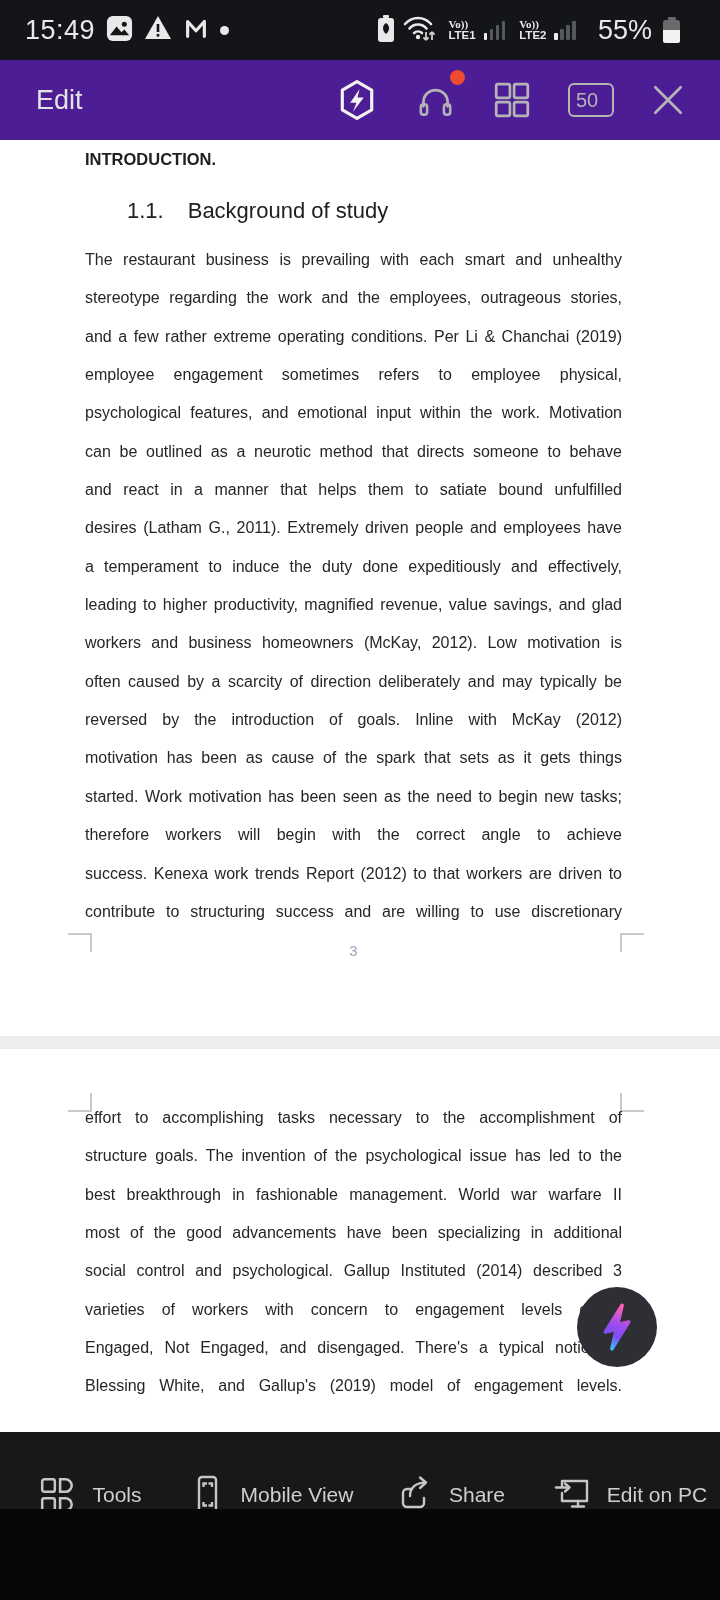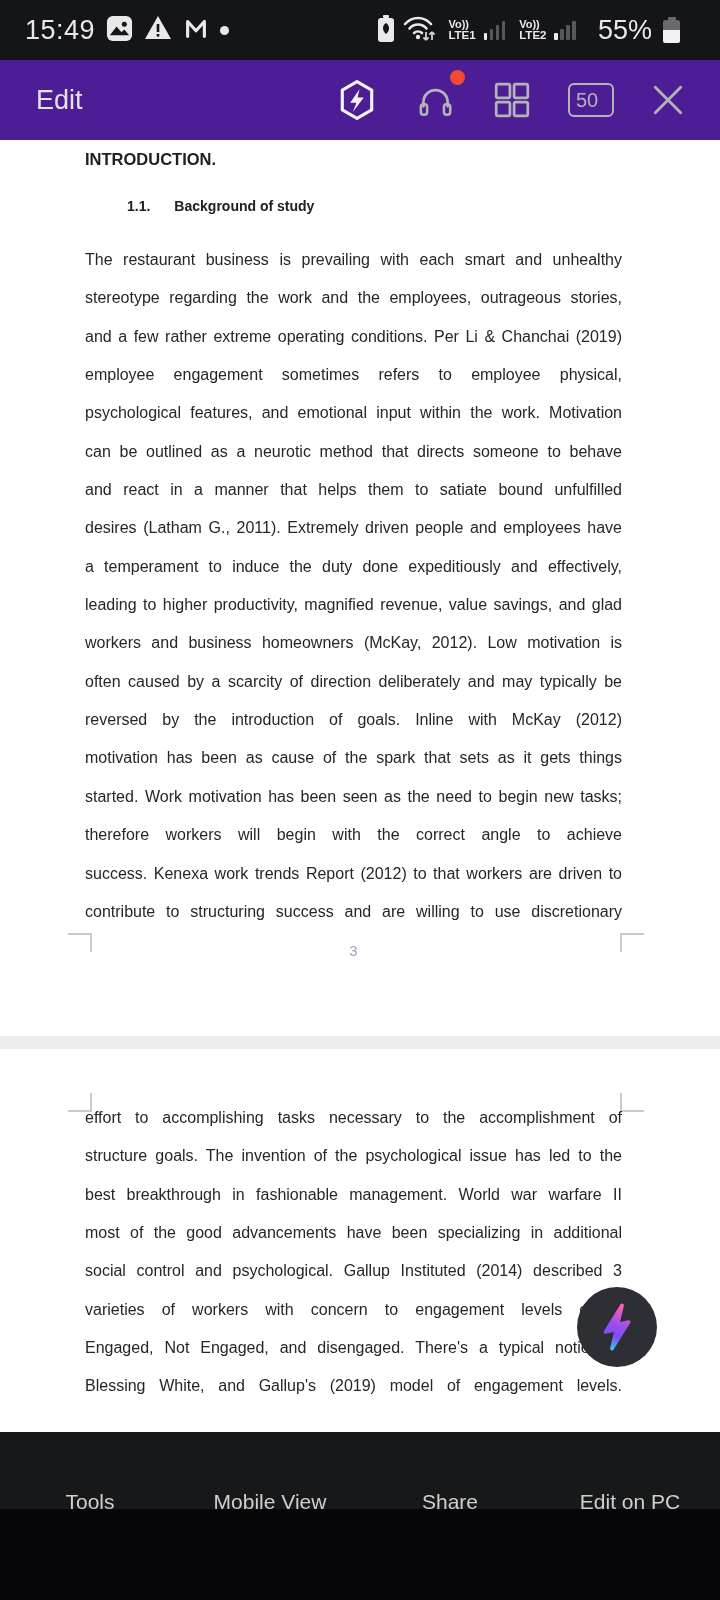--- a/index.html
+++ b/index.html
@@ -6,21 +6,21 @@
   .screen{position:relative;width:720px;height:1600px;background:#ffffff;overflow:hidden;
           font-family:"Liberation Sans",sans-serif;}
 
   
   .status-bar{position:absolute;top:0;left:0;width:720px;height:60px;background:#141519;
               display:flex;align-items:center;padding:0 40px 0 25px;box-sizing:border-box;color:#e9e9e9;}
   .sb-left{display:flex;align-items:center;gap:11px;}
   .sb-time{font-size:27px;letter-spacing:.5px;}
   .sb-right{margin-left:auto;display:flex;align-items:center;gap:8px;}
   .sim-badge{display:flex;flex-direction:column;align-items:flex-start;line-height:11px;margin-left:4px;}
-  .sim-badge .vo{font-size:11px;font-weight:bold;}
+  .sim-badge .vo{font-size:11px;font-weight:bold;font-family:Liberation Serif, serif;}
   .sim-badge .net{font-size:11.5px;font-weight:bold;}
   .sig-bars{display:flex;align-items:flex-end;gap:2.5px;height:20px;margin-right:2px;}
   .sig-bars i{display:block;width:3.5px;border-radius:1px;background:#55585c;}
   .sig-bars i:nth-child(1){height:7px;background:#ededed;}
   .sig-bars i:nth-child(2){height:11px;}
   .sig-bars i:nth-child(3){height:15px;}
   .sig-bars i:nth-child(4){height:19px;}
   .sb-pct{font-size:27px;margin-left:12px;}
   .sb-batt{position:relative;width:17px;height:26px;margin-left:3px;}
   .sb-batt .cap{position:absolute;top:0;left:4.5px;width:8px;height:3px;background:#6a6a6a;border-radius:1px;}
@@ -34,21 +34,21 @@
   .ab-title{font-size:27px;color:#e3e3e3;}
   .ab-icons{margin-left:auto;display:flex;align-items:center;gap:36px;}
   .ab-icon{position:relative;display:flex;align-items:center;justify-content:center;color:#b4b4b7;}
   .ab-icon.bright{color:#f2f2f2;}
   .red-dot{position:absolute;top:-9px;right:-9px;width:15px;height:15px;border-radius:50%;background:#f04a31;}
   .badge-50{min-width:30px;padding:3px 6px;border:2.5px solid #b4b4b7;border-radius:6px;
             color:#b4b4b7;font-size:20px;text-align:left;line-height:24px;}
 
   
   .doc-heading{position:absolute;left:85px;top:150px;font-size:16.5px;font-weight:bold;color:#202020;}
-  .doc-subheading{position:absolute;left:127px;top:198px;font-size:14px;font-weight:bold;color:#202020;
+  .doc-subheading{position:absolute;left:127px;top:198px;font-size:22px;font-weight:normal;color:#202020;
                   display:flex;gap:24px;}
   .lines{position:absolute;left:85px;width:537px;}
   .lines-p3{top:241px;}
   .lines-p4{top:1099px;}
   .line{height:38.35px;line-height:38.35px;white-space:nowrap;overflow:visible;
         text-align:justify;text-align-last:justify;font-size:16px;color:#262626;}
   .corner{position:absolute;width:22px;height:17px;}
   .corner.tl3{left:68px;top:933px;border-top:2px solid #c9c9c9;border-right:2px solid #c9c9c9;}
   .corner.tr3{left:620px;top:933px;border-top:2px solid #c9c9c9;border-left:2px solid #c9c9c9;}
   .corner.bl4{left:68px;top:1093px;border-bottom:2px solid #c9c9c9;border-right:2px solid #c9c9c9;}
@@ -57,21 +57,21 @@
             font-size:15px;color:#9aa6bd;}
   .page-gap{position:absolute;left:0;top:1036px;width:720px;height:13px;background:#ededed;}
 
   
   .fab{position:absolute;left:577px;top:1287px;width:80px;height:80px;border-radius:50%;
        background:#2e2f35;display:flex;align-items:center;justify-content:center;}
 
   
   .btm-toolbar{position:absolute;left:0;top:1432px;width:720px;height:77px;background:#17181a;
                display:flex;}
-  .tb-item{flex:1;display:flex;flex-direction:column;align-items:center;justify-content:center;
+  .tb-item{flex:1;display:flex;flex-direction:row;align-items:center;justify-content:center;
            gap:14px;color:#c6c6c6;margin-top:48px;}
   .tb-item svg{display:block;}
   .tb-label{font-size:21px;color:#cfcfcf;}
 
   
   .nav-bar{position:absolute;left:0;top:1509px;width:720px;height:91px;background:#060608;}
 </style>
 </head>
 <body>
 

